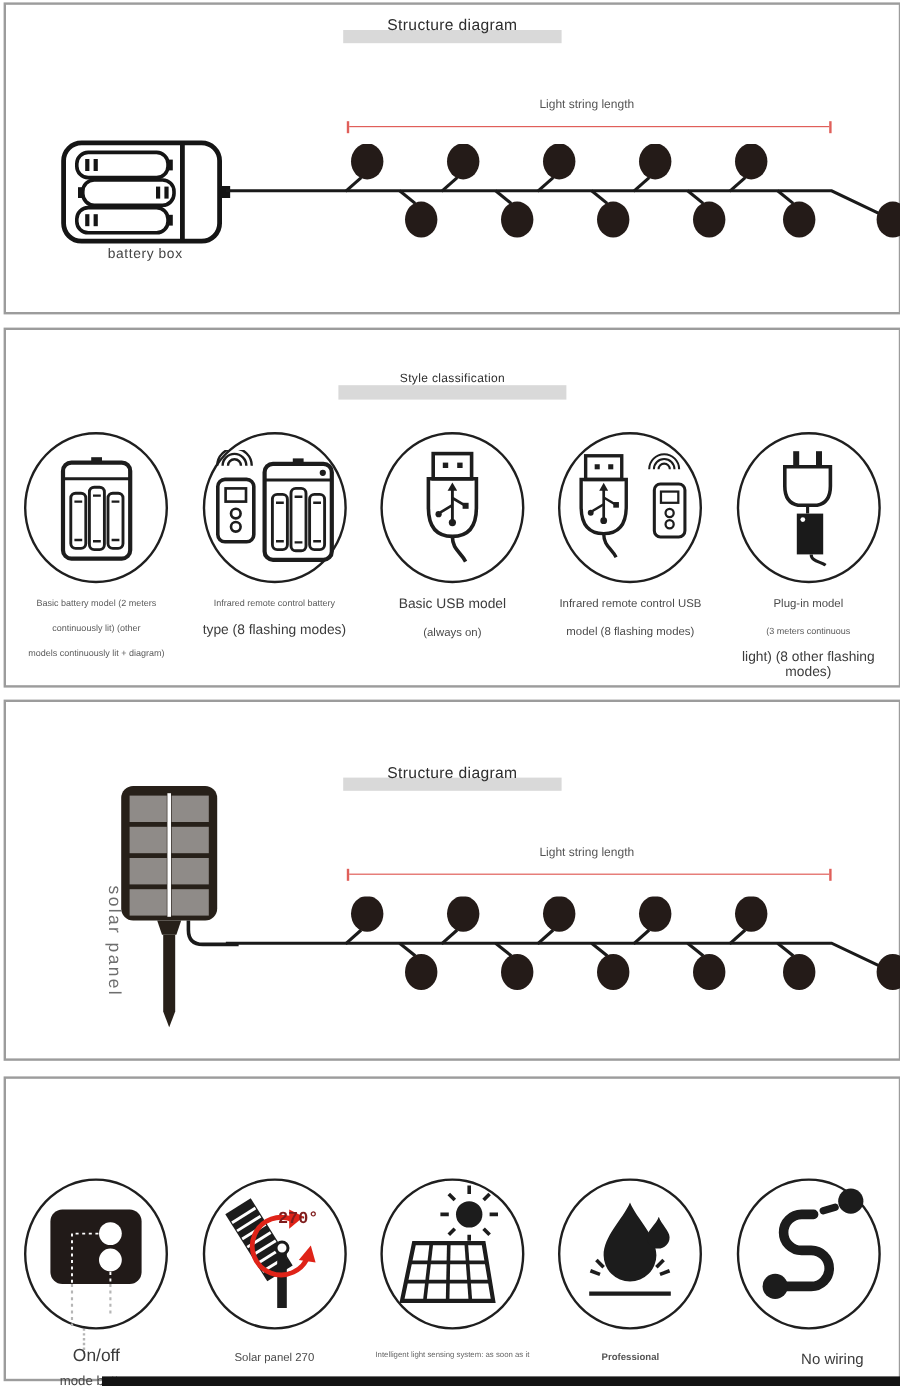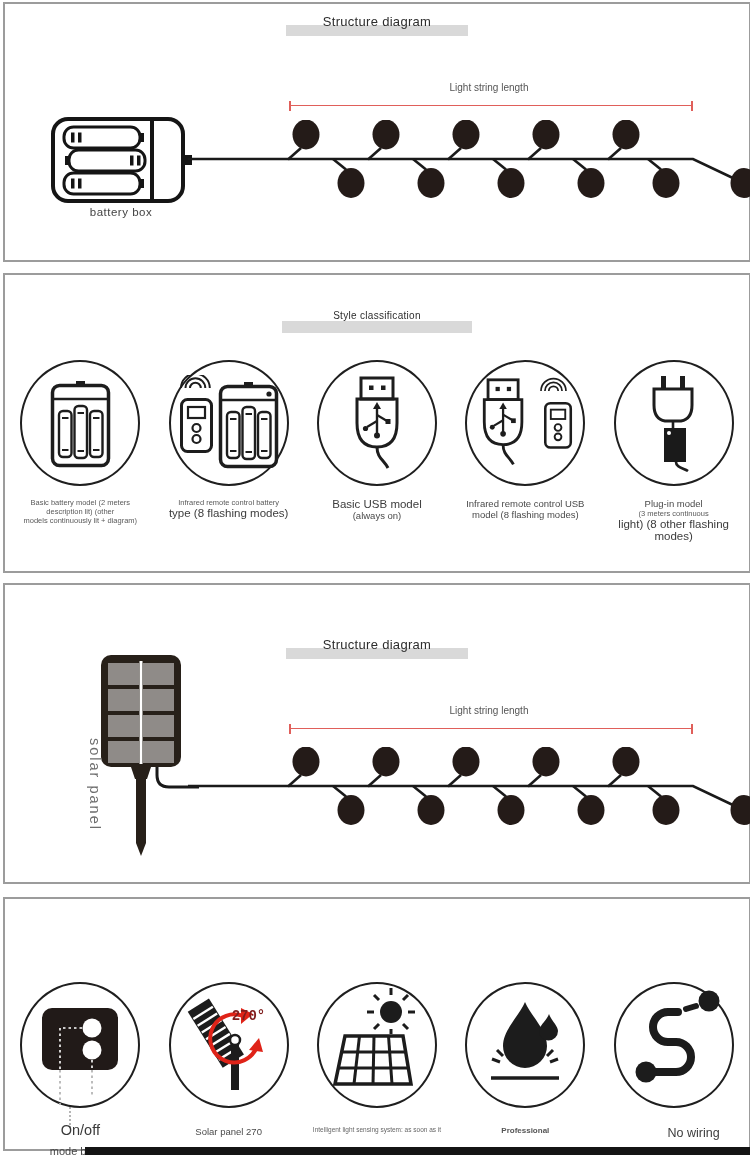--- a/index.html
+++ b/index.html
@@ -26,21 +26,21 @@
   .mlabel{position:absolute;text-align:center;font-size:10px;color:#555;}
 
   .device-label{position:absolute;text-align:center;font-size:11.5px;color:#444;letter-spacing:.5px;}
   .vertical-label{position:absolute;writing-mode:vertical-rl;font-size:14.5px;color:#6e6e6e;letter-spacing:2px;}
 
   .icons-row{position:absolute;left:0;width:100%;display:flex;justify-content:space-evenly;}
   .icon-item{width:146px;display:flex;flex-direction:column;align-items:center;position:relative;}
   .circle{width:116px;height:122px;border:2.5px solid #1f1f1f;border-radius:50%;
           display:flex;align-items:center;justify-content:center;background:#fff;flex:none;}
   .caps{display:flex;flex-direction:column;align-items:center;text-align:center;}
-  .caps-p2{margin-top:12px;}
+  .caps-p2{margin-top:12px;gap:12px;}
   .caps-p4{margin-top:18px;gap:15px;}
   .caps-p4-tight{margin-top:14px;gap:7px;}
   .cap-6{font-size:6.5px;color:#666;}
   .cap-75{font-size:7.5px;color:#5a5a5a;}
   .cap-8{font-size:8px;color:#555;font-weight:bold;}
   .cap-9{font-size:9.5px;color:#4a4a4a;}
   .cap-11{font-size:11px;color:#444;}
   .cap-115{font-size:11.5px;color:#3c3c3c;}
   .cap-125{font-size:12.5px;color:#3c3c3c;padding-left:40px;}
   .cap-145{font-size:14.5px;color:#3a3a3a;}
@@ -168,21 +168,21 @@
   <div class="icons-row" style="top:85px">
 
     <div class="icon-item">
       <div class="circle">
         <svg width="84" height="96" viewBox="0 0 84 96">
           <use href="#batt-top" transform="translate(13,9)"></use>
         </svg>
       </div>
       <div class="caps caps-p2">
         <span class="cap-75">Basic battery model (2 meters</span>
-        <span class="cap-75">description lit) (other</span>
+        <span class="cap-75">continuously lit) (other</span>
         <span class="cap-75">models continuously lit + diagram)</span>
       </div>
     </div>
 
     <div class="icon-item">
       <div class="circle">
         <svg width="102" height="96" viewBox="0 0 102 96">
           <use href="#waves" transform="translate(3,5) scale(0.9)"></use>
           <use href="#remote" transform="translate(2,23)"></use>
           <use href="#batt-top" transform="translate(41,10) scale(1.0)"></use>

